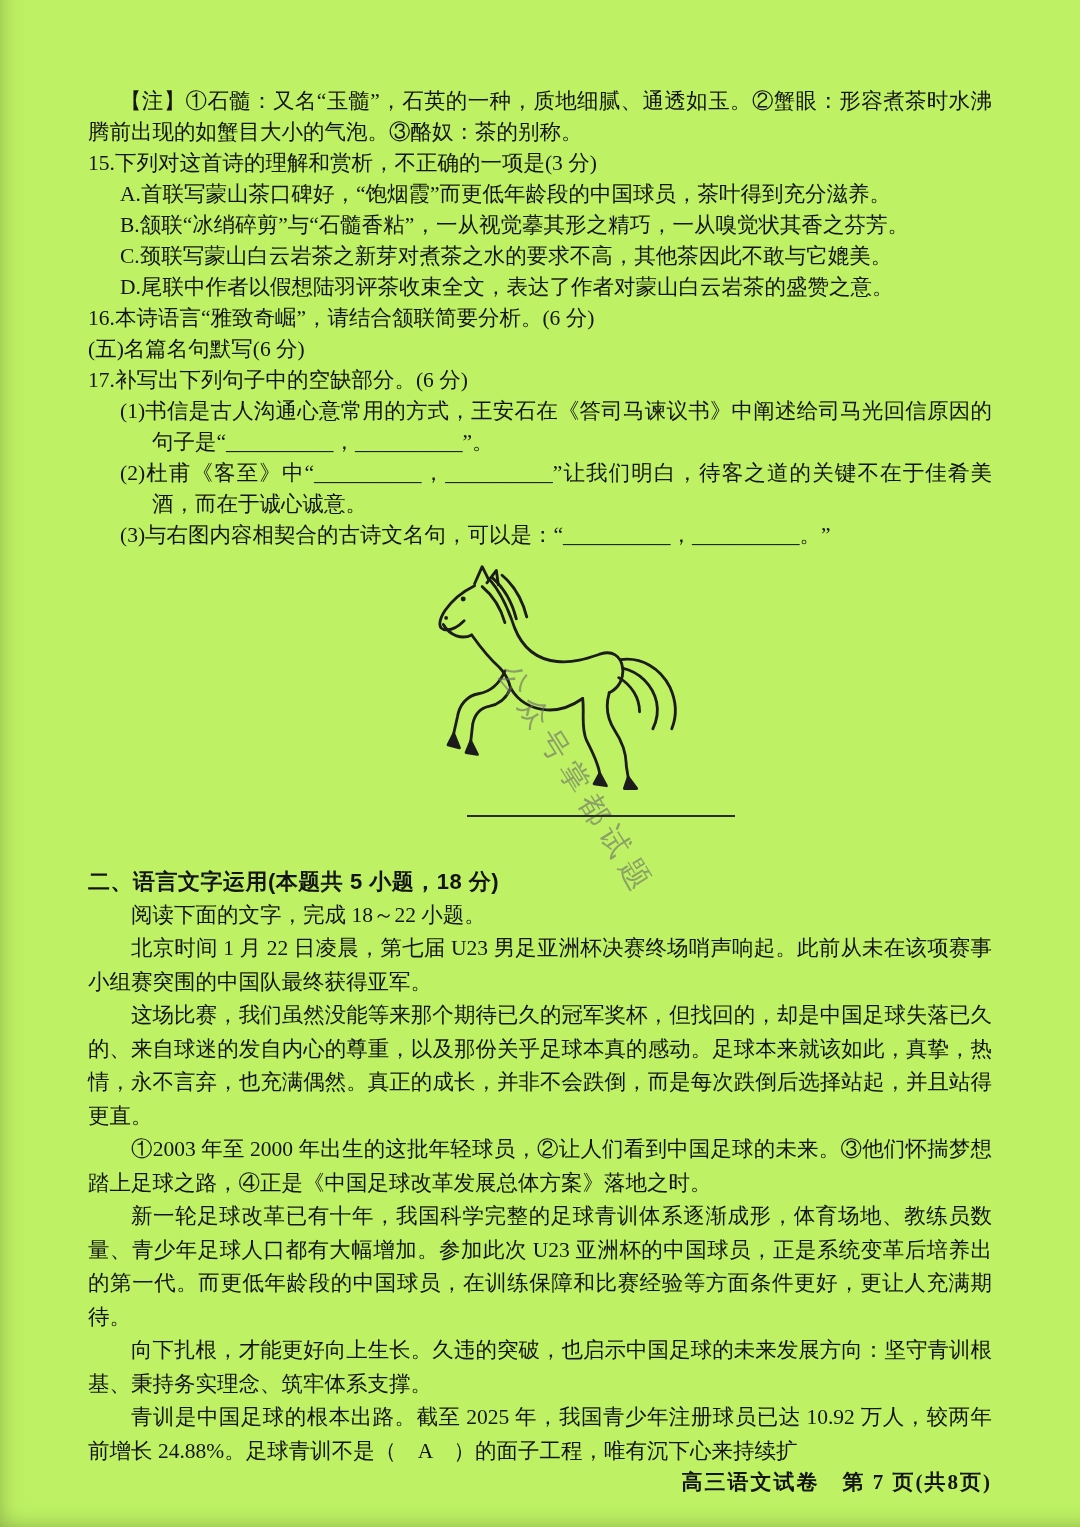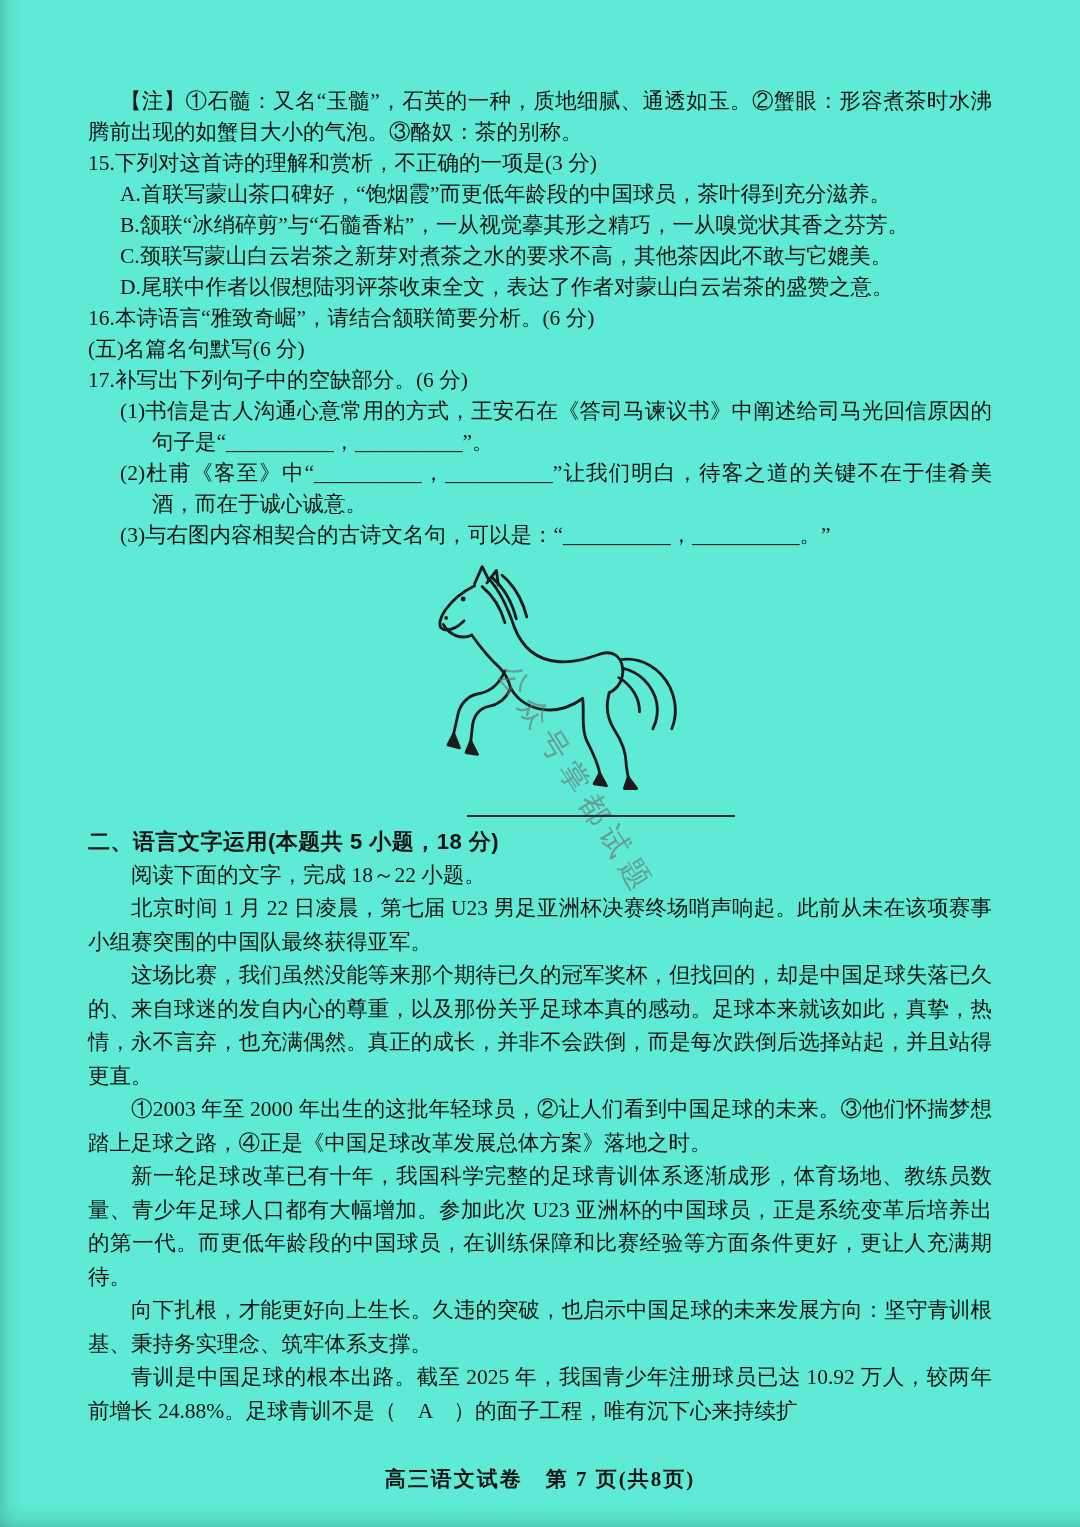--- a/index.html
+++ b/index.html
@@ -1,38 +1,38 @@
 <!DOCTYPE html>
 <html><head>
 <meta charset="utf-8">
 <title>高三语文试卷 第7页</title>
 <style>
   html,body{margin:0;padding:0;background:#e8e8e6;}
   .page{
     position:relative;
     width:1080px;height:1527px;
     margin:0 auto;
-    background:#5eead4;
+    background:#bef264;
     box-sizing:border-box;
     padding:86px 88px 34px 88px;
     font-family:"Liberation Serif","DejaVu Serif",serif;
     color:#141414;
     font-size:21.5px;
     display:flex;flex-direction:column;
     box-shadow:inset 14px -14px 26px -18px rgba(0,0,0,0.35);
     overflow:hidden;
   }
   p{margin:0;padding:0;}
   .upper{line-height:31px;}
   .lower{line-height:33.5px;}
   .note{text-indent:32px;text-align:justify;}
   .opt{padding-left:32px;text-align:justify;}
   .hang{padding-left:64px;text-indent:-32px;text-align:justify;}
   .para{text-indent:2em;text-align:justify;}
-  .sec2{font-weight:bold;font-family:"Liberation Sans","DejaVu Sans",sans-serif;font-size:22px;letter-spacing:0.5px;}
+  .sec2{font-weight:bold;font-family:"Liberation Sans","DejaVu Sans",sans-serif;font-size:22px;letter-spacing:0.5px;margin-top:40px;}
   .figure{
     position:relative;
     width:330px;height:258px;
     margin:10px auto 6px auto;
     flex:none;
   }
   .figure svg{display:block;}
   .watermark{
     position:absolute;
     top:96px;left:148px;
@@ -46,21 +46,21 @@
     pointer-events:none;
   }
   .ground-line{
     position:absolute;
     bottom:2px;right:-30px;
     width:268px;height:0;
     border-top:2.5px solid #2a2a2a;
   }
   .footer{
     margin-top:auto;
-    text-align:center;
+    text-align:right;
     font-weight:bold;
     font-size:21px;
     letter-spacing:2px;
   }
 </style>
 </head>
 <body>
 
 <div class="page">
 

